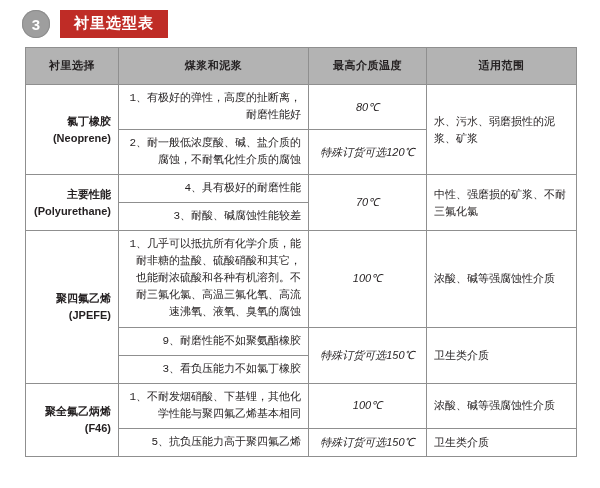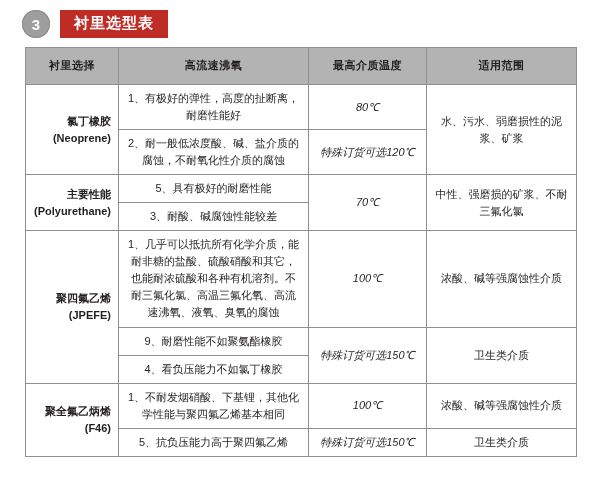--- a/index.html
+++ b/index.html
@@ -85,29 +85,30 @@
     padding: 4px 6px;
     letter-spacing: 0.5px;
   }
   td.name {
     text-align: right;
     font-weight: bold;
     font-size: 11.5px;
     line-height: 1.5;
   }
   td.perf {
-    text-align: center;
+    text-align: right;
+    font-family: Liberation Mono, monospace;
   }
   td.temp {
     text-align: center;
     line-height: 1.5;
     font-style: italic;
   }
   td.range {
-    text-align: center;
+    text-align: left;
     padding-left: 10px;
   }
   .col1 { width: 93px; }
   .col2 { width: 190px; }
   .col3 { width: 118px; }
   .col4 { width: 150px; }
 </style>
 </head>
 <body>
 
@@ -122,21 +123,21 @@
     <table class="spec">
       <colgroup>
         <col class="col1">
           <col class="col2">
           <col class="col3">
           <col class="col4">
       </colgroup>
       <thead>
         <tr>
           <th>衬里选择</th>
-          <th>高流速沸氧</th>
+          <th>煤浆和泥浆</th>
           <th>最高介质温度</th>
           <th>适用范围</th>
         </tr>
       </thead>
       <tbody>
 
         <tr>
           <td class="name" rowspan="2">
             <div>氯丁橡胶</div>
             <div>(Neoprene)</div>
@@ -148,21 +149,21 @@
         <tr>
           <td class="perf">2、耐一般低浓度酸、碱、盐介质的腐蚀，不耐氧化性介质的腐蚀</td>
           <td class="temp">特殊订货可选120℃</td>
         </tr>
 
         <tr>
           <td class="name" rowspan="2">
             <div>主要性能</div>
             <div>(Polyurethane)</div>
           </td>
-          <td class="perf">5、具有极好的耐磨性能</td>
+          <td class="perf">4、具有极好的耐磨性能</td>
           <td class="temp" rowspan="2">70℃</td>
           <td class="range" rowspan="2">中性、强磨损的矿浆、不耐三氟化氯</td>
         </tr>
         <tr>
           <td class="perf">3、耐酸、碱腐蚀性能较差</td>
         </tr>
 
         <tr>
           <td class="name" rowspan="3">
             <div>聚四氟乙烯</div>
@@ -171,21 +172,21 @@
           <td class="perf">1、几乎可以抵抗所有化学介质，能耐非糖的盐酸、硫酸硝酸和其它，也能耐浓硫酸和各种有机溶剂。不耐三氟化氯、高温三氟化氧、高流速沸氧、液氧、臭氧的腐蚀</td>
           <td class="temp">100℃</td>
           <td class="range">浓酸、碱等强腐蚀性介质</td>
         </tr>
         <tr>
           <td class="perf">9、耐磨性能不如聚氨酯橡胶</td>
           <td class="temp" rowspan="2">特殊订货可选150℃</td>
           <td class="range" rowspan="2">卫生类介质</td>
         </tr>
         <tr>
-          <td class="perf">4、看负压能力不如氯丁橡胶</td>
+          <td class="perf">3、看负压能力不如氯丁橡胶</td>
         </tr>
 
         <tr>
           <td class="name" rowspan="2">
             <div>聚全氟乙炳烯</div>
             <div>(F46)</div>
           </td>
           <td class="perf">1、不耐发烟硝酸、下基锂，其他化学性能与聚四氟乙烯基本相同</td>
           <td class="temp">100℃</td>
           <td class="range">浓酸、碱等强腐蚀性介质</td>

